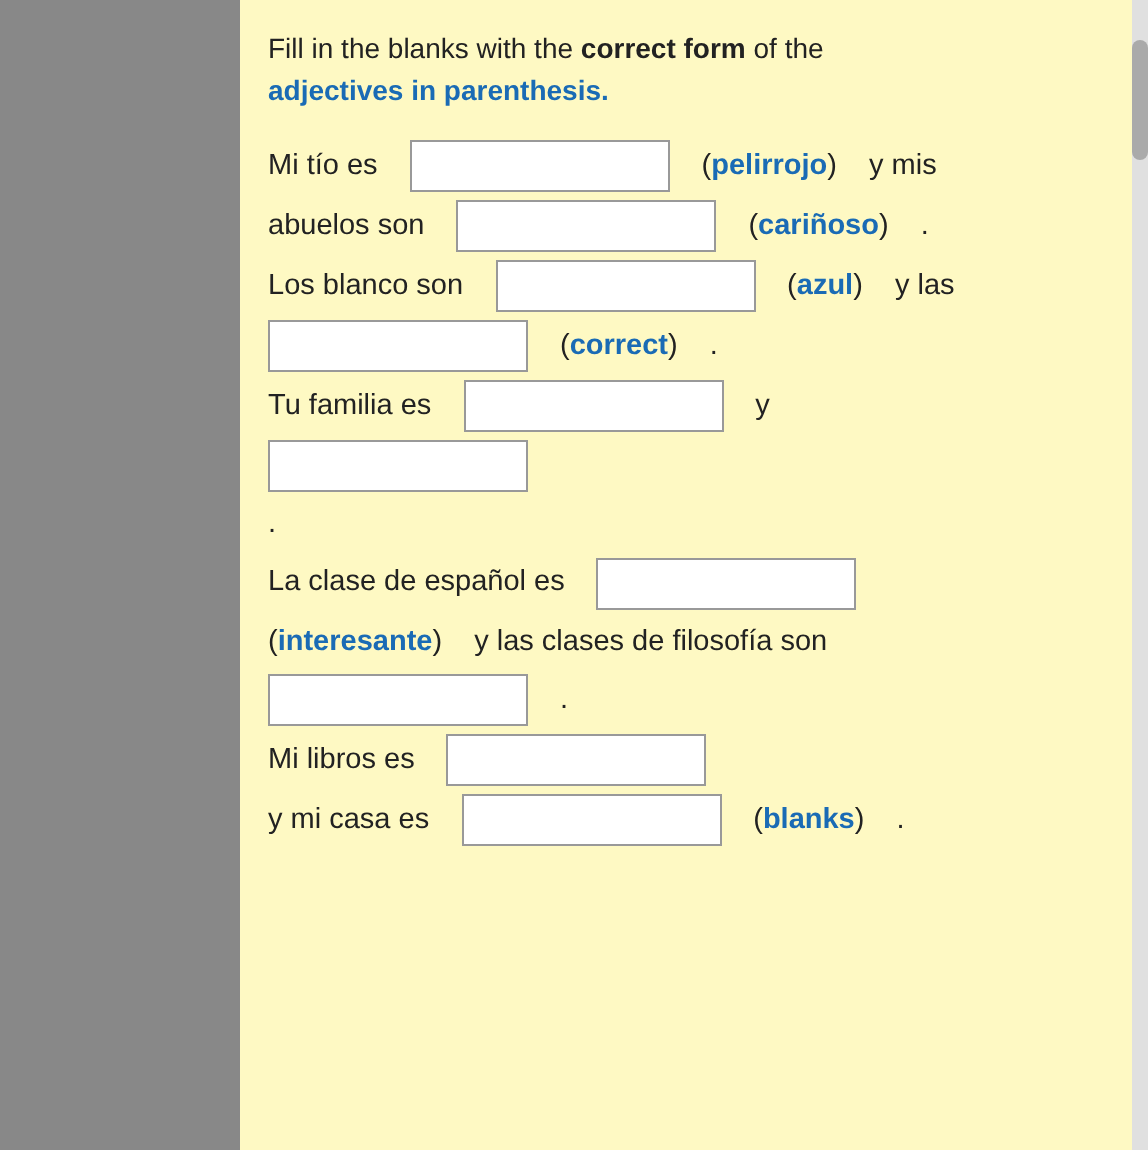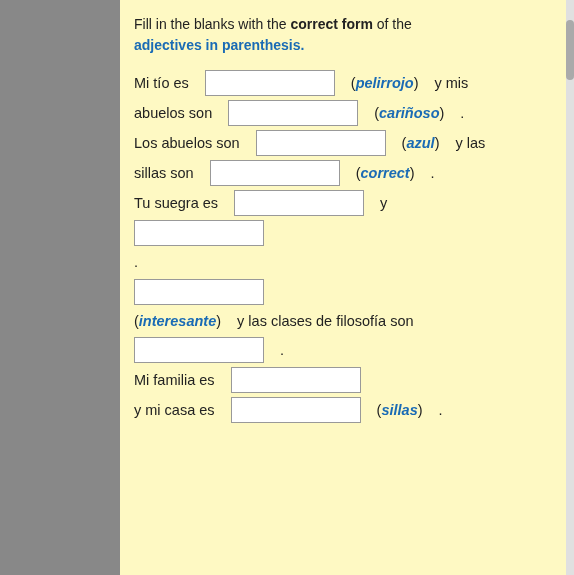--- a/index.html
+++ b/index.html
@@ -102,21 +102,20 @@
       outline: none;
     }
 
     .hint {
       white-space: nowrap;
     }
 
     .hint-blue {
       color: #1a6bb5;
       font-weight: bold;
-      font-style: italic;
     }
   </style>
 </head>
 <body>
 
 <div class="page-container">
   <div class="left-sidebar"></div>
 
   <div class="main-content">
     <p class="instructions">
@@ -132,61 +131,61 @@
           <span class="hint">(<span class="hint-blue">pelirrojo</span>)</span>
           <span class="text-segment">y mis</span>
         </div>
         <div class="line">
           <span class="text-segment">abuelos son</span>
           <input type="text" class="fill-input" style="width: 130px;">
           <span class="hint">(<span class="hint-blue">cariñoso</span>)</span>
           <span class="text-segment">.</span>
         </div>
         <div class="line">
-          <span class="text-segment">Los abuelos son</span>
+          <span class="text-segment">Los blanco son</span>
           <input type="text" class="fill-input" style="width: 130px;">
           <span class="hint">(<span class="hint-blue">azul</span>)</span>
           <span class="text-segment">y las</span>
         </div>
         <div class="line">
-          <span class="text-segment">sillas son</span>
           <input type="text" class="fill-input" style="width: 130px;">
           <span class="hint">(<span class="hint-blue">correct</span>)</span>
           <span class="text-segment">.</span>
         </div>
         <div class="line">
-          <span class="text-segment">Tu suegra es</span>
+          <span class="text-segment">Tu familia es</span>
           <input type="text" class="fill-input" style="width: 130px;">
           <span class="text-segment">y</span>
         </div>
         <div class="line">
           <input type="text" class="fill-input" style="width: 130px;">
         </div>
         <div class="line">
           <span class="text-segment">.</span>
         </div>
         <div class="line">
+          <span class="text-segment">La clase de español es</span>
           <input type="text" class="fill-input" style="width: 130px;">
         </div>
         <div class="line">
           <span class="hint">(<span class="hint-blue">interesante</span>)</span>
           <span class="text-segment">y las clases de filosofía son</span>
         </div>
         <div class="line">
           <input type="text" class="fill-input" style="width: 130px;">
           <span class="text-segment">.</span>
         </div>
         <div class="line">
-          <span class="text-segment">Mi familia es</span>
+          <span class="text-segment">Mi libros es</span>
           <input type="text" class="fill-input" style="width: 130px;">
         </div>
         <div class="line">
           <span class="text-segment">y mi casa es</span>
           <input type="text" class="fill-input" style="width: 130px;">
-          <span class="hint">(<span class="hint-blue">sillas</span>)</span>
+          <span class="hint">(<span class="hint-blue">blanks</span>)</span>
           <span class="text-segment">.</span>
         </div>
       </div>
 
     <div class="scrollbar">
       <div class="scrollbar-thumb"></div>
     </div>
   </div>
 </div>
 

